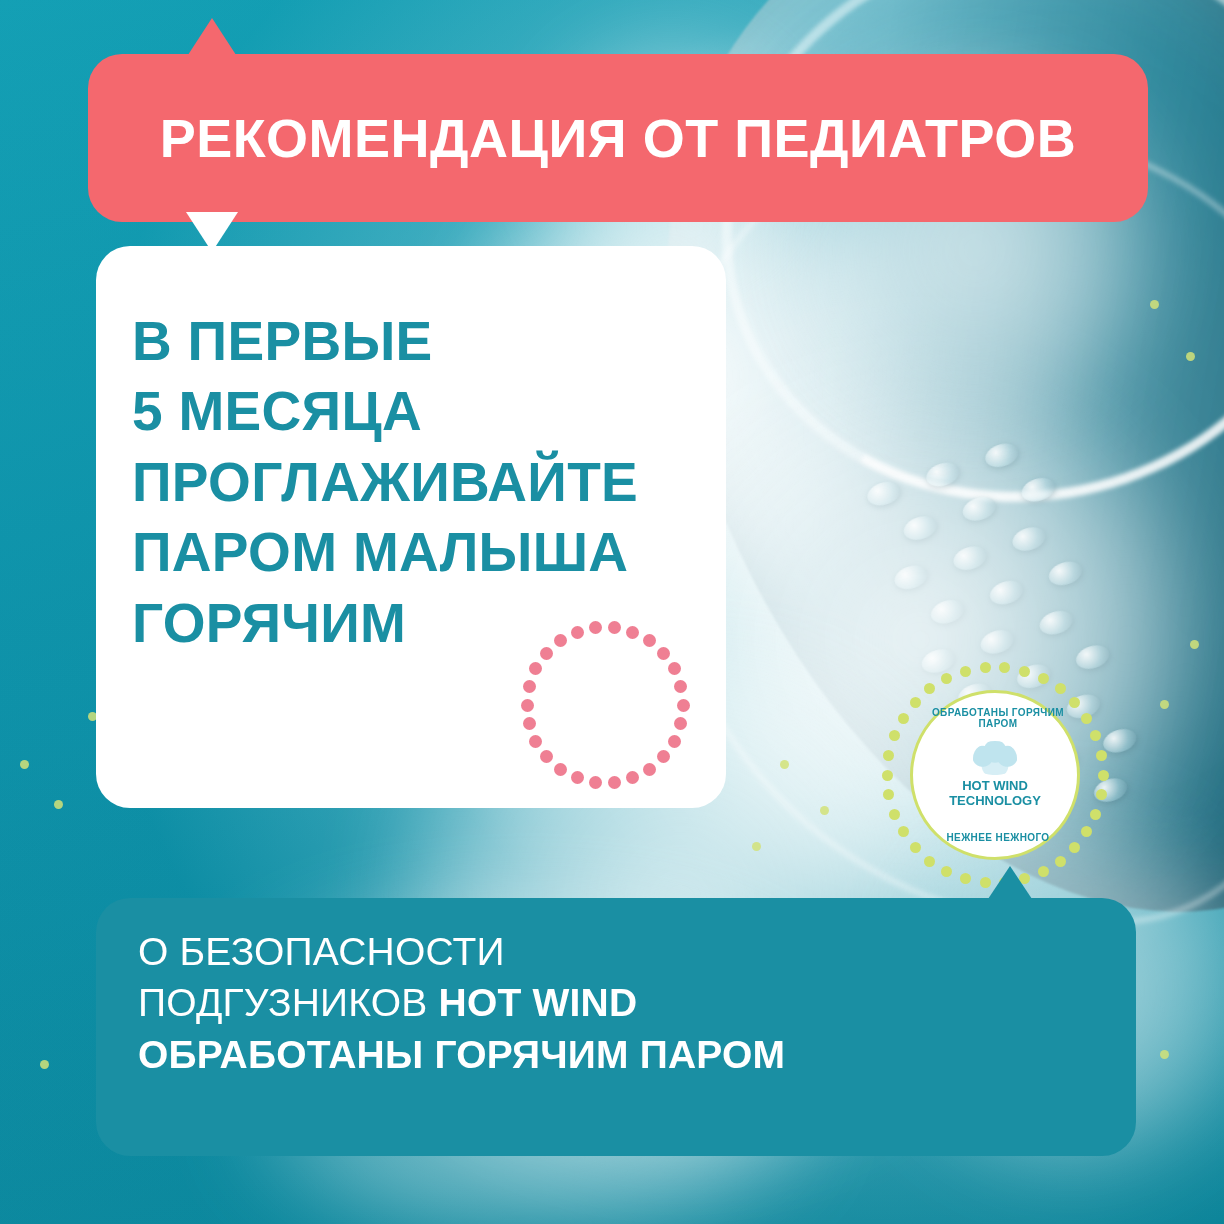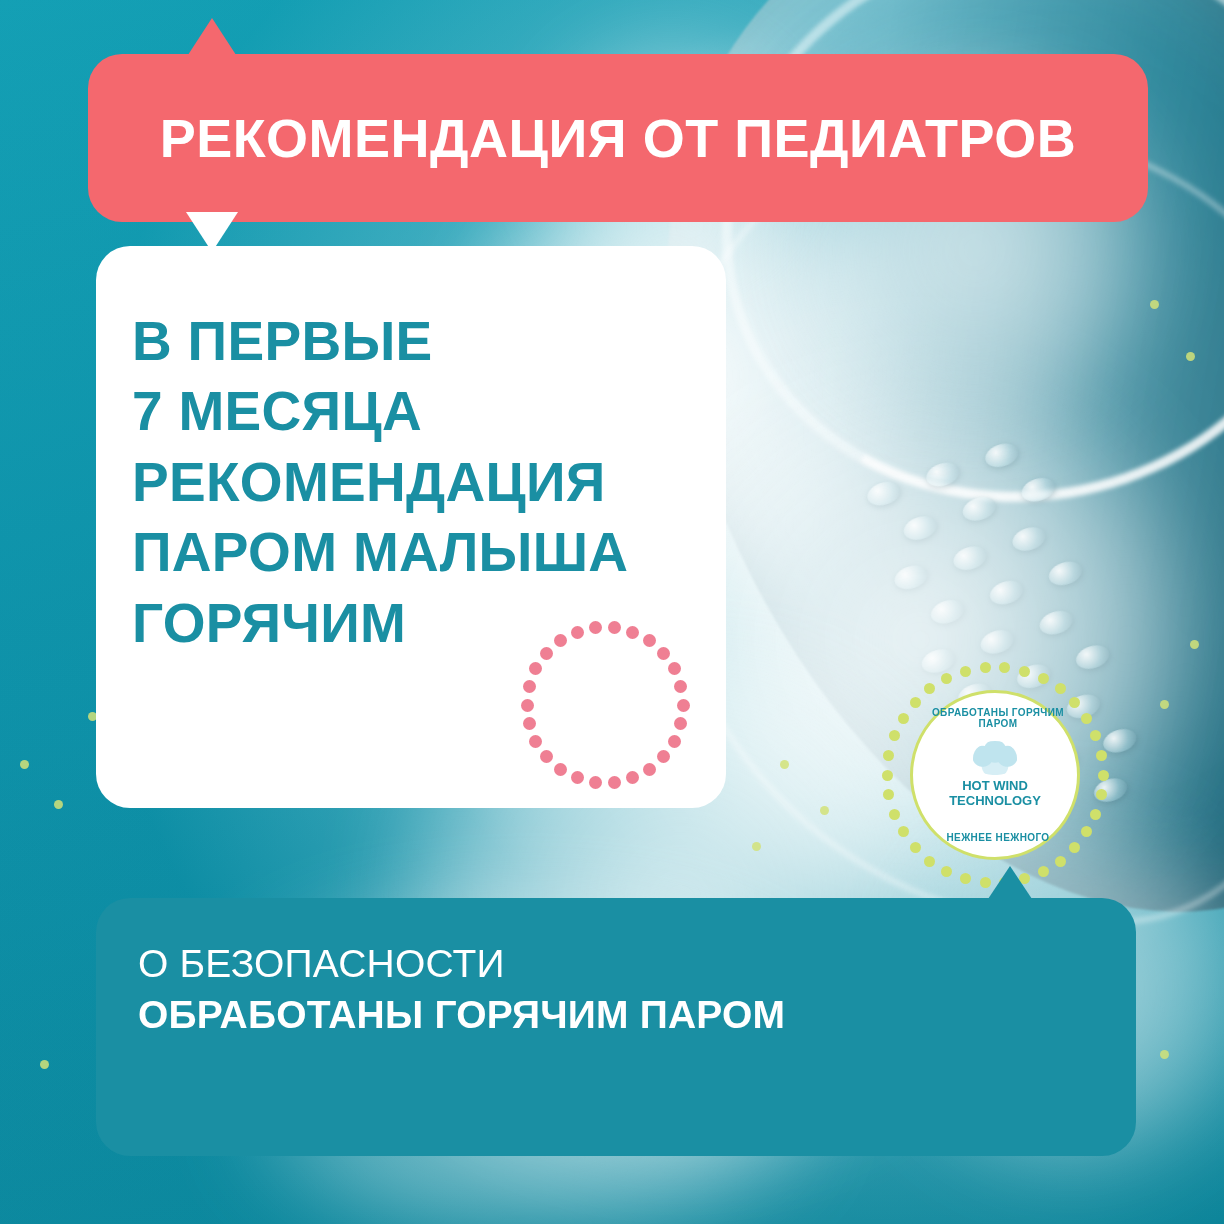--- a/index.html
+++ b/index.html
@@ -170,21 +170,21 @@
   }
   .badge-title { font-size: 13px; font-weight: bold; color: #1a8fa3; line-height: 1.15; text-align: center; }
 
   
   .panel {
     position: absolute;
     left: 96px; top: 898px;
     width: 1040px; height: 258px;
     background: #1a8fa3;
     border-radius: 34px;
-    padding: 40px 42px;
+    padding: 28px 42px;
   }
   .panel-tail {
     position: absolute;
     left: 986px; top: 866px;
     width: 0; height: 0;
     border-left: 24px solid transparent;
     border-right: 24px solid transparent;
     border-bottom: 36px solid #1a8fa3;
   }
   .panel p {
@@ -262,22 +262,22 @@
 
   <div class="banner">
     <div class="banner-text">РЕКОМЕНДАЦИЯ ОТ ПЕДИАТРОВ</div>
   </div>
   <div class="banner-tail"></div>
 
   <div class="card"></div>
   <div class="card-tail"></div>
   <div class="card-text">
     <span>В ПЕРВЫЕ</span>
-    <span>7 МЕСЯЦА</span>
-    <span>РЕКОМЕНДАЦИЯ</span>
+    <span>5 МЕСЯЦА</span>
+    <span>ПРОГЛАЖИВАЙТЕ</span>
     <span>ПАРОМ МАЛЫША</span>
     <span>ГОРЯЧИМ</span>
   </div>
   <div class="pink-ring" id="pink-ring">
       <i class="pink-dot" style="left: 156.5px; top: 78.5px;"></i>
       <i class="pink-dot" style="left: 154.233px; top: 97.1666px;"></i>
       <i class="pink-dot" style="left: 147.566px; top: 114.748px;"></i>
       <i class="pink-dot" style="left: 136.884px; top: 130.224px;"></i>
       <i class="pink-dot" style="left: 122.809px; top: 142.693px;"></i>
       <i class="pink-dot" style="left: 106.159px; top: 151.431px;"></i>
@@ -345,16 +345,17 @@
       <div class="badge-flower"></div>
       <div class="badge-title">HOT WIND</div>
       <div class="badge-title">TECHNOLOGY</div>
       <div class="badge-arc-bottom">НЕЖНЕЕ НЕЖНОГО</div>
     </div>
   </div>
 
   <div class="panel-tail"></div>
   <div class="panel">
     <p>О БЕЗОПАСНОСТИ</p>
+    <p><span>ПОДГУЗНИКОВ </span><span class="b">HOT WIND</span></p>
     <p class="b">ОБРАБОТАНЫ ГОРЯЧИМ ПАРОМ</p>
   </div>
 
 </div>
 
 </body></html>

